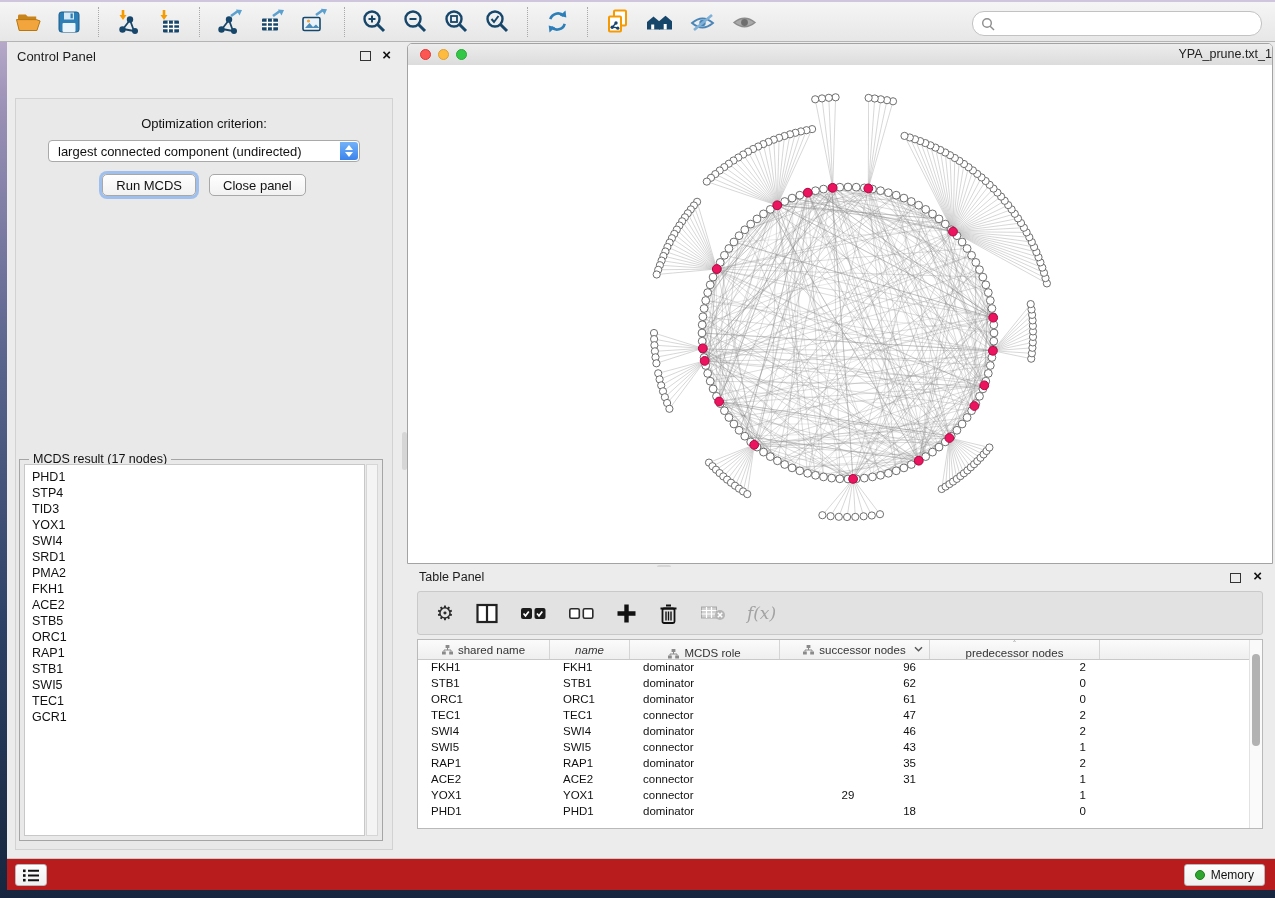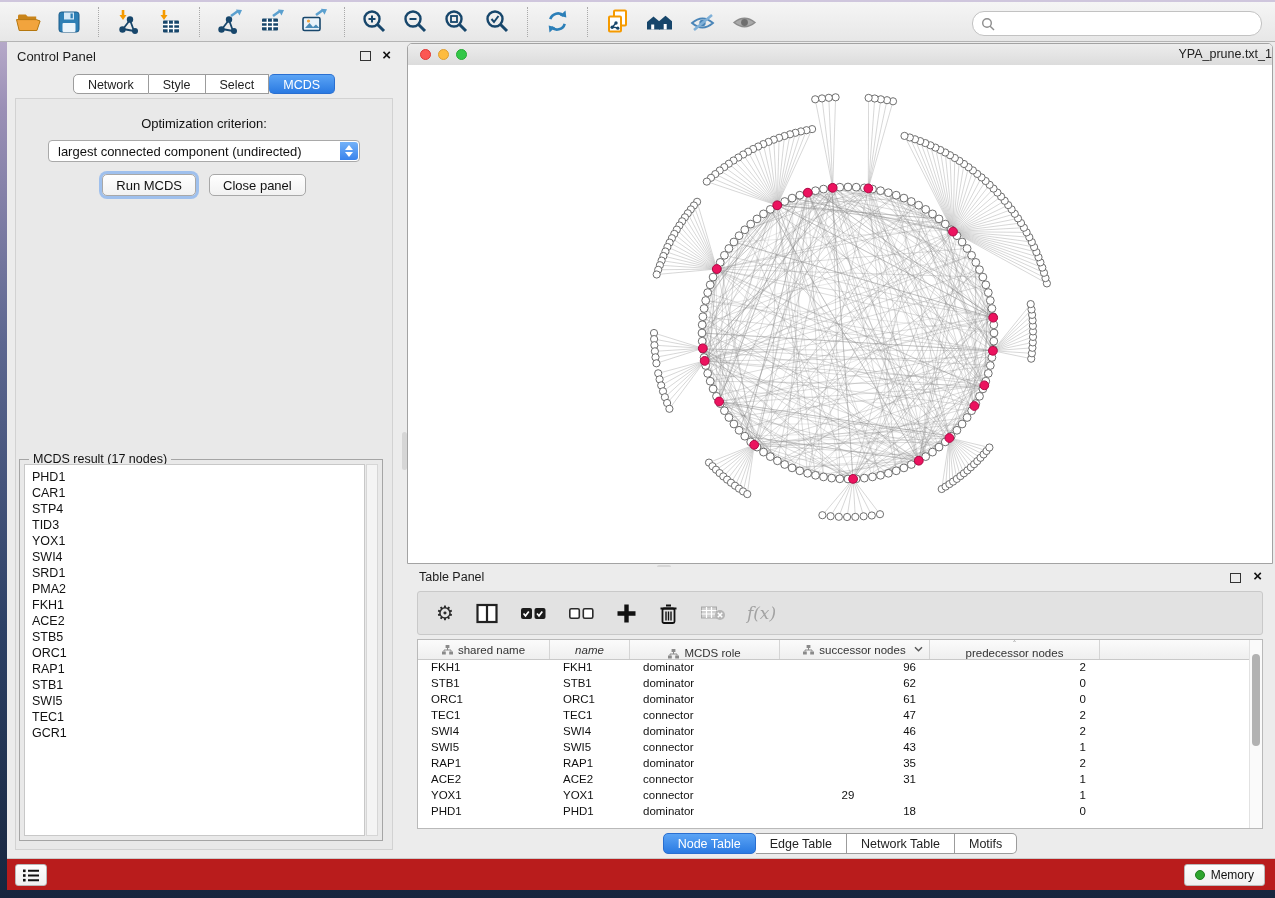--- a/index.html
+++ b/index.html
@@ -266,44 +266,37 @@
   </div>
 
   <div class="workspace">
 
     <section class="control-panel">
       <div class="cp-header">
         <span class="cp-title">Control Panel</span>
         <span class="float-glyph"></span>
         <span class="close-glyph">×</span>
       </div>
-      <div class="cp-tabs" id="cp-tabs">
-          <button class="seg-tab">Network</button>
-          <button class="seg-tab">Style</button>
-          <button class="seg-tab">Select</button>
-          <button class="seg-tab active">MCDS</button>
-        </div>
       <div class="cp-content">
         <div class="opt-label">Optimization criterion:</div>
         <div class="criterion-select">
           <span class="val">largest connected component (undirected)</span>
           <span class="stepper">
               <i class="up"></i>
               <i class="down"></i>
             </span>
         </div>
         <div class="btn-row">
           <button class="mac-btn focused">Run MCDS</button>
           <button class="mac-btn">Close panel</button>
         </div>
         <div class="result-box">
           <span class="result-legend">MCDS result (17 nodes)</span>
           <div class="result-list" id="mcds-list">
               <div>PHD1</div>
-              <div>CAR1</div>
               <div>STP4</div>
               <div>TID3</div>
               <div>YOX1</div>
               <div>SWI4</div>
               <div>SRD1</div>
               <div>PMA2</div>
               <div>FKH1</div>
               <div>ACE2</div>
               <div>STB5</div>
               <div>ORC1</div>
@@ -1289,26 +1282,20 @@
               <div class="tcell l" style="width: 80px;">PHD1</div>
               <div class="tcell l" style="width: 150px;">dominator</div>
               <div class="tcell r" style="width: 150px;">18</div>
               <div class="tcell r" style="width: 170px;">0</div>
             </div>
           </div>
         <div class="tp-scroll">
             <div class="tp-thumb"></div>
           </div>
       </div>
-      <div class="tp-tabs" id="tp-tabs">
-          <button class="seg-tab active">Node Table</button>
-          <button class="seg-tab">Edge Table</button>
-          <button class="seg-tab">Network Table</button>
-          <button class="seg-tab">Motifs</button>
-        </div>
     </section>
 
     <div class="statusbar">
       <button class="list-btn">
         <svg width="18" height="15" viewBox="0 0 18 15">
           <g fill="#111">
               <rect x="1" y="1.5" width="2.6" height="2.6"></rect>
               <rect x="1" y="6.2" width="2.6" height="2.6"></rect>
               <rect x="1" y="10.9" width="2.6" height="2.6"></rect>
             </g>

